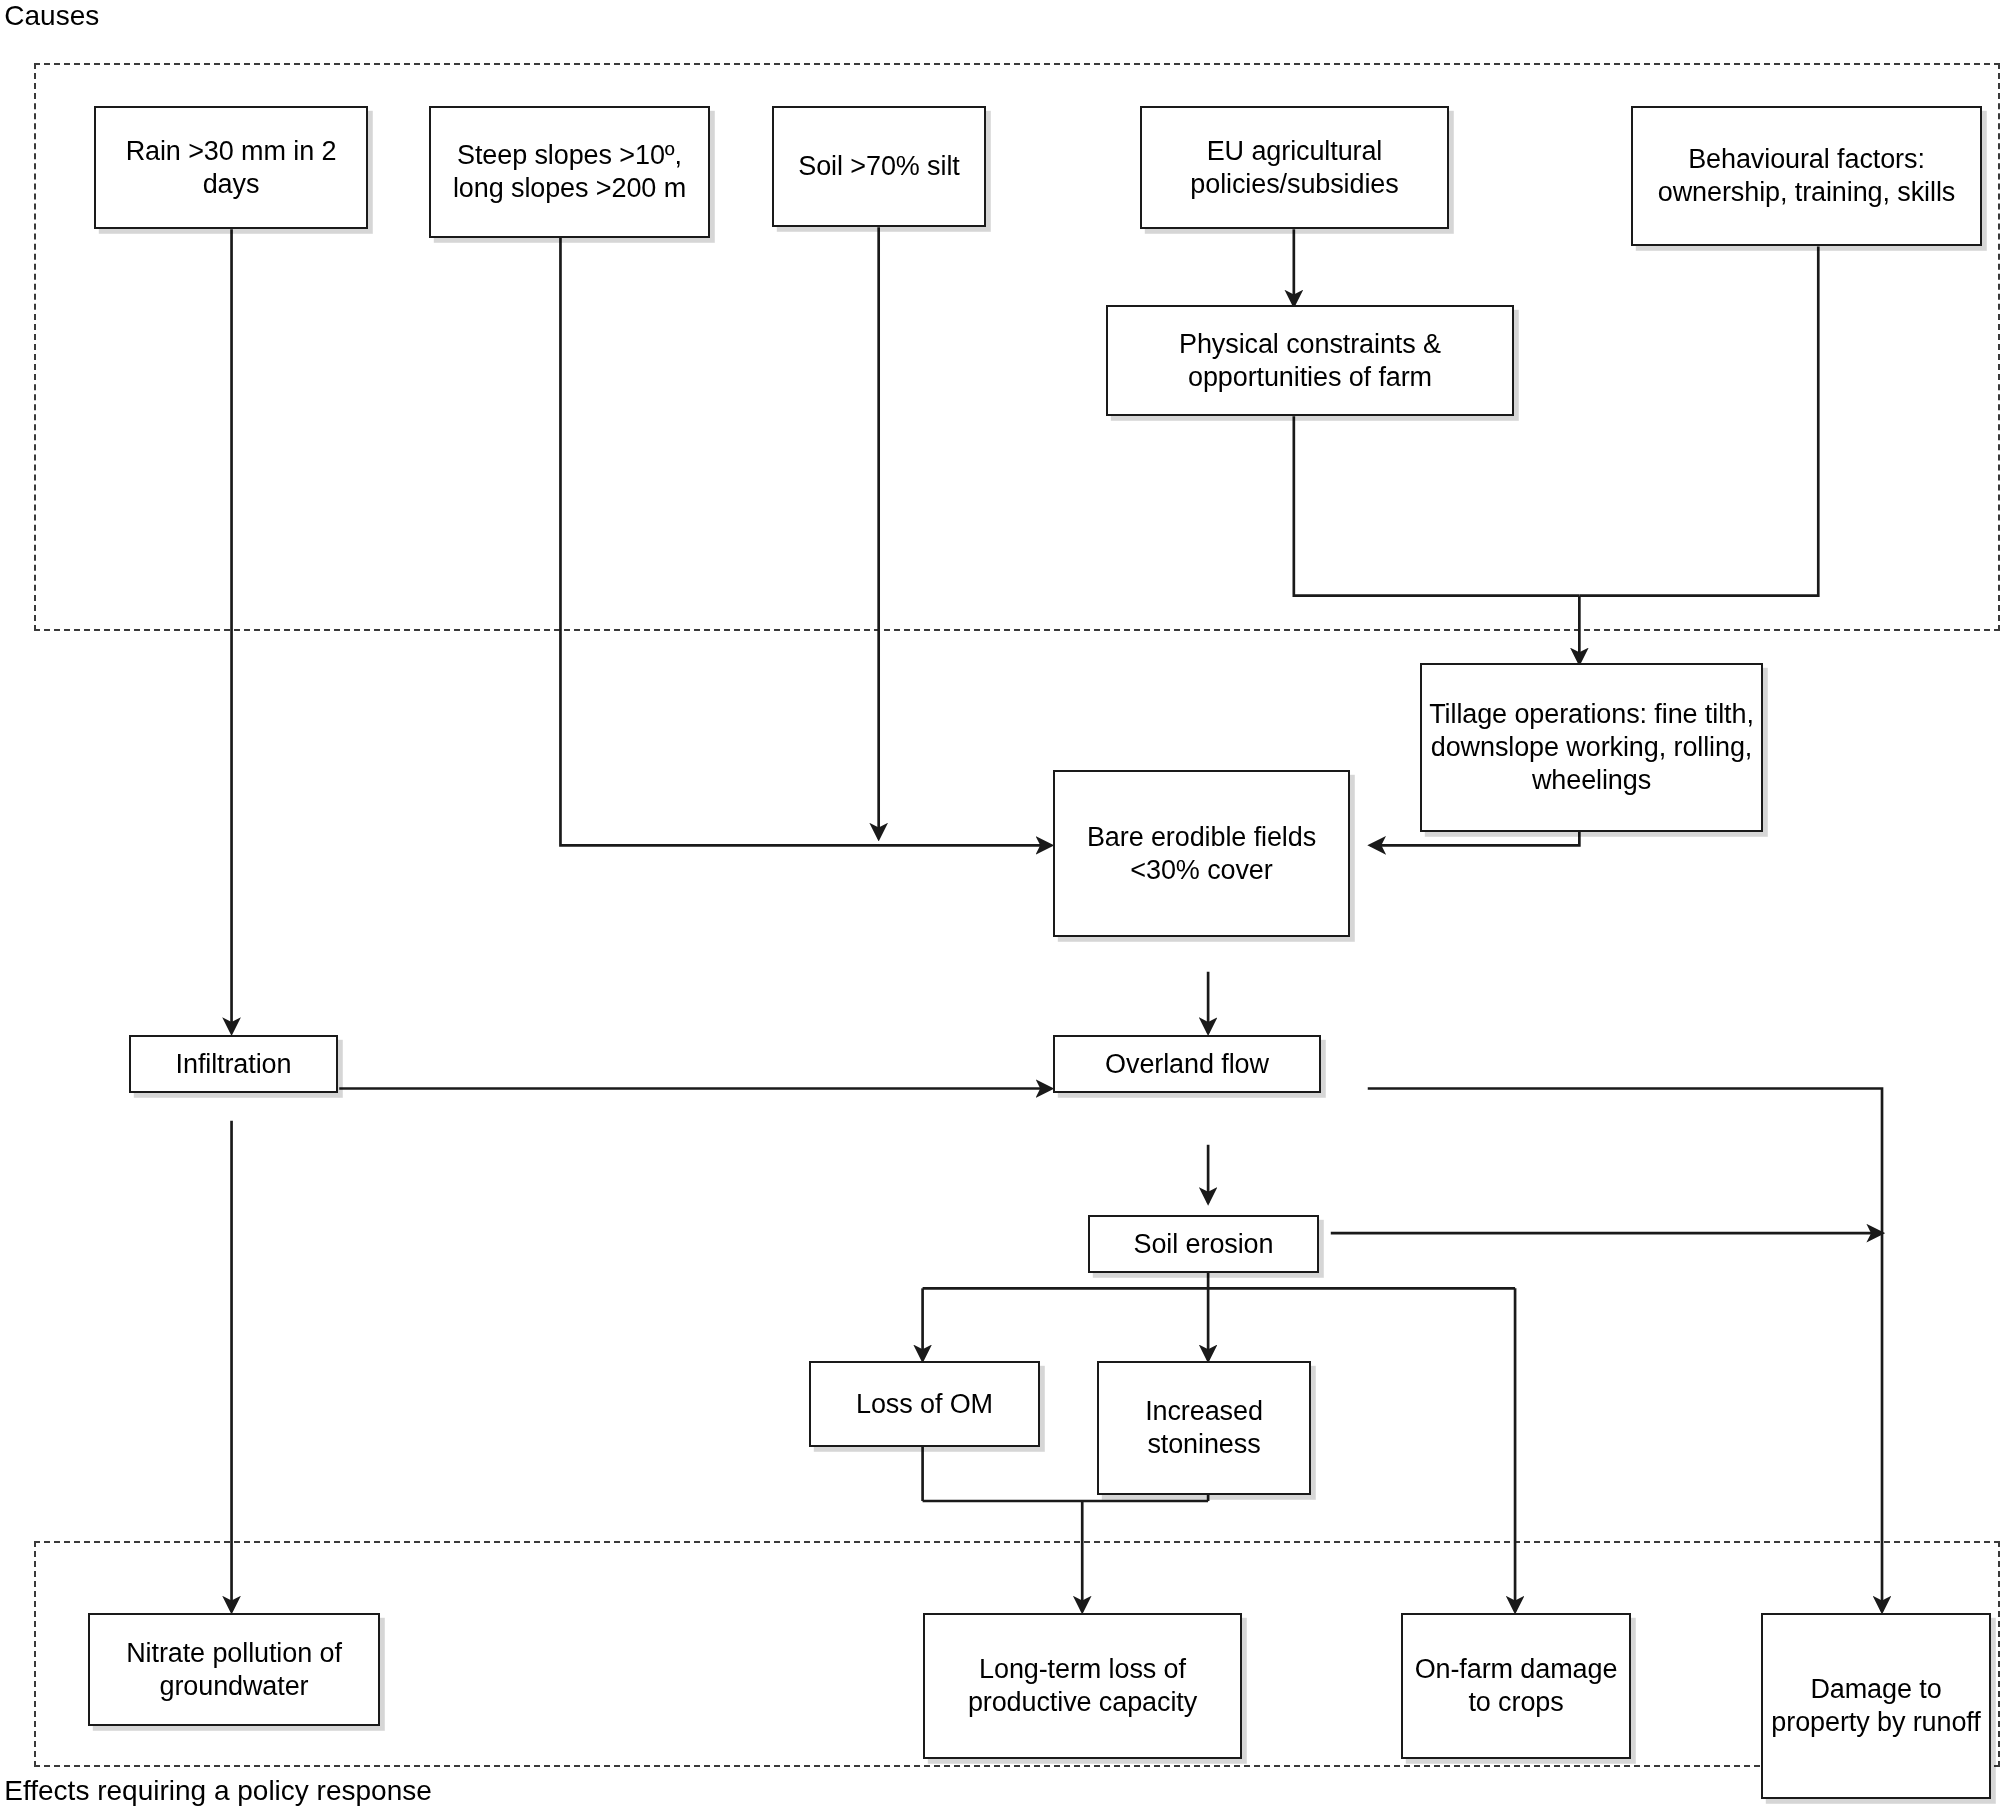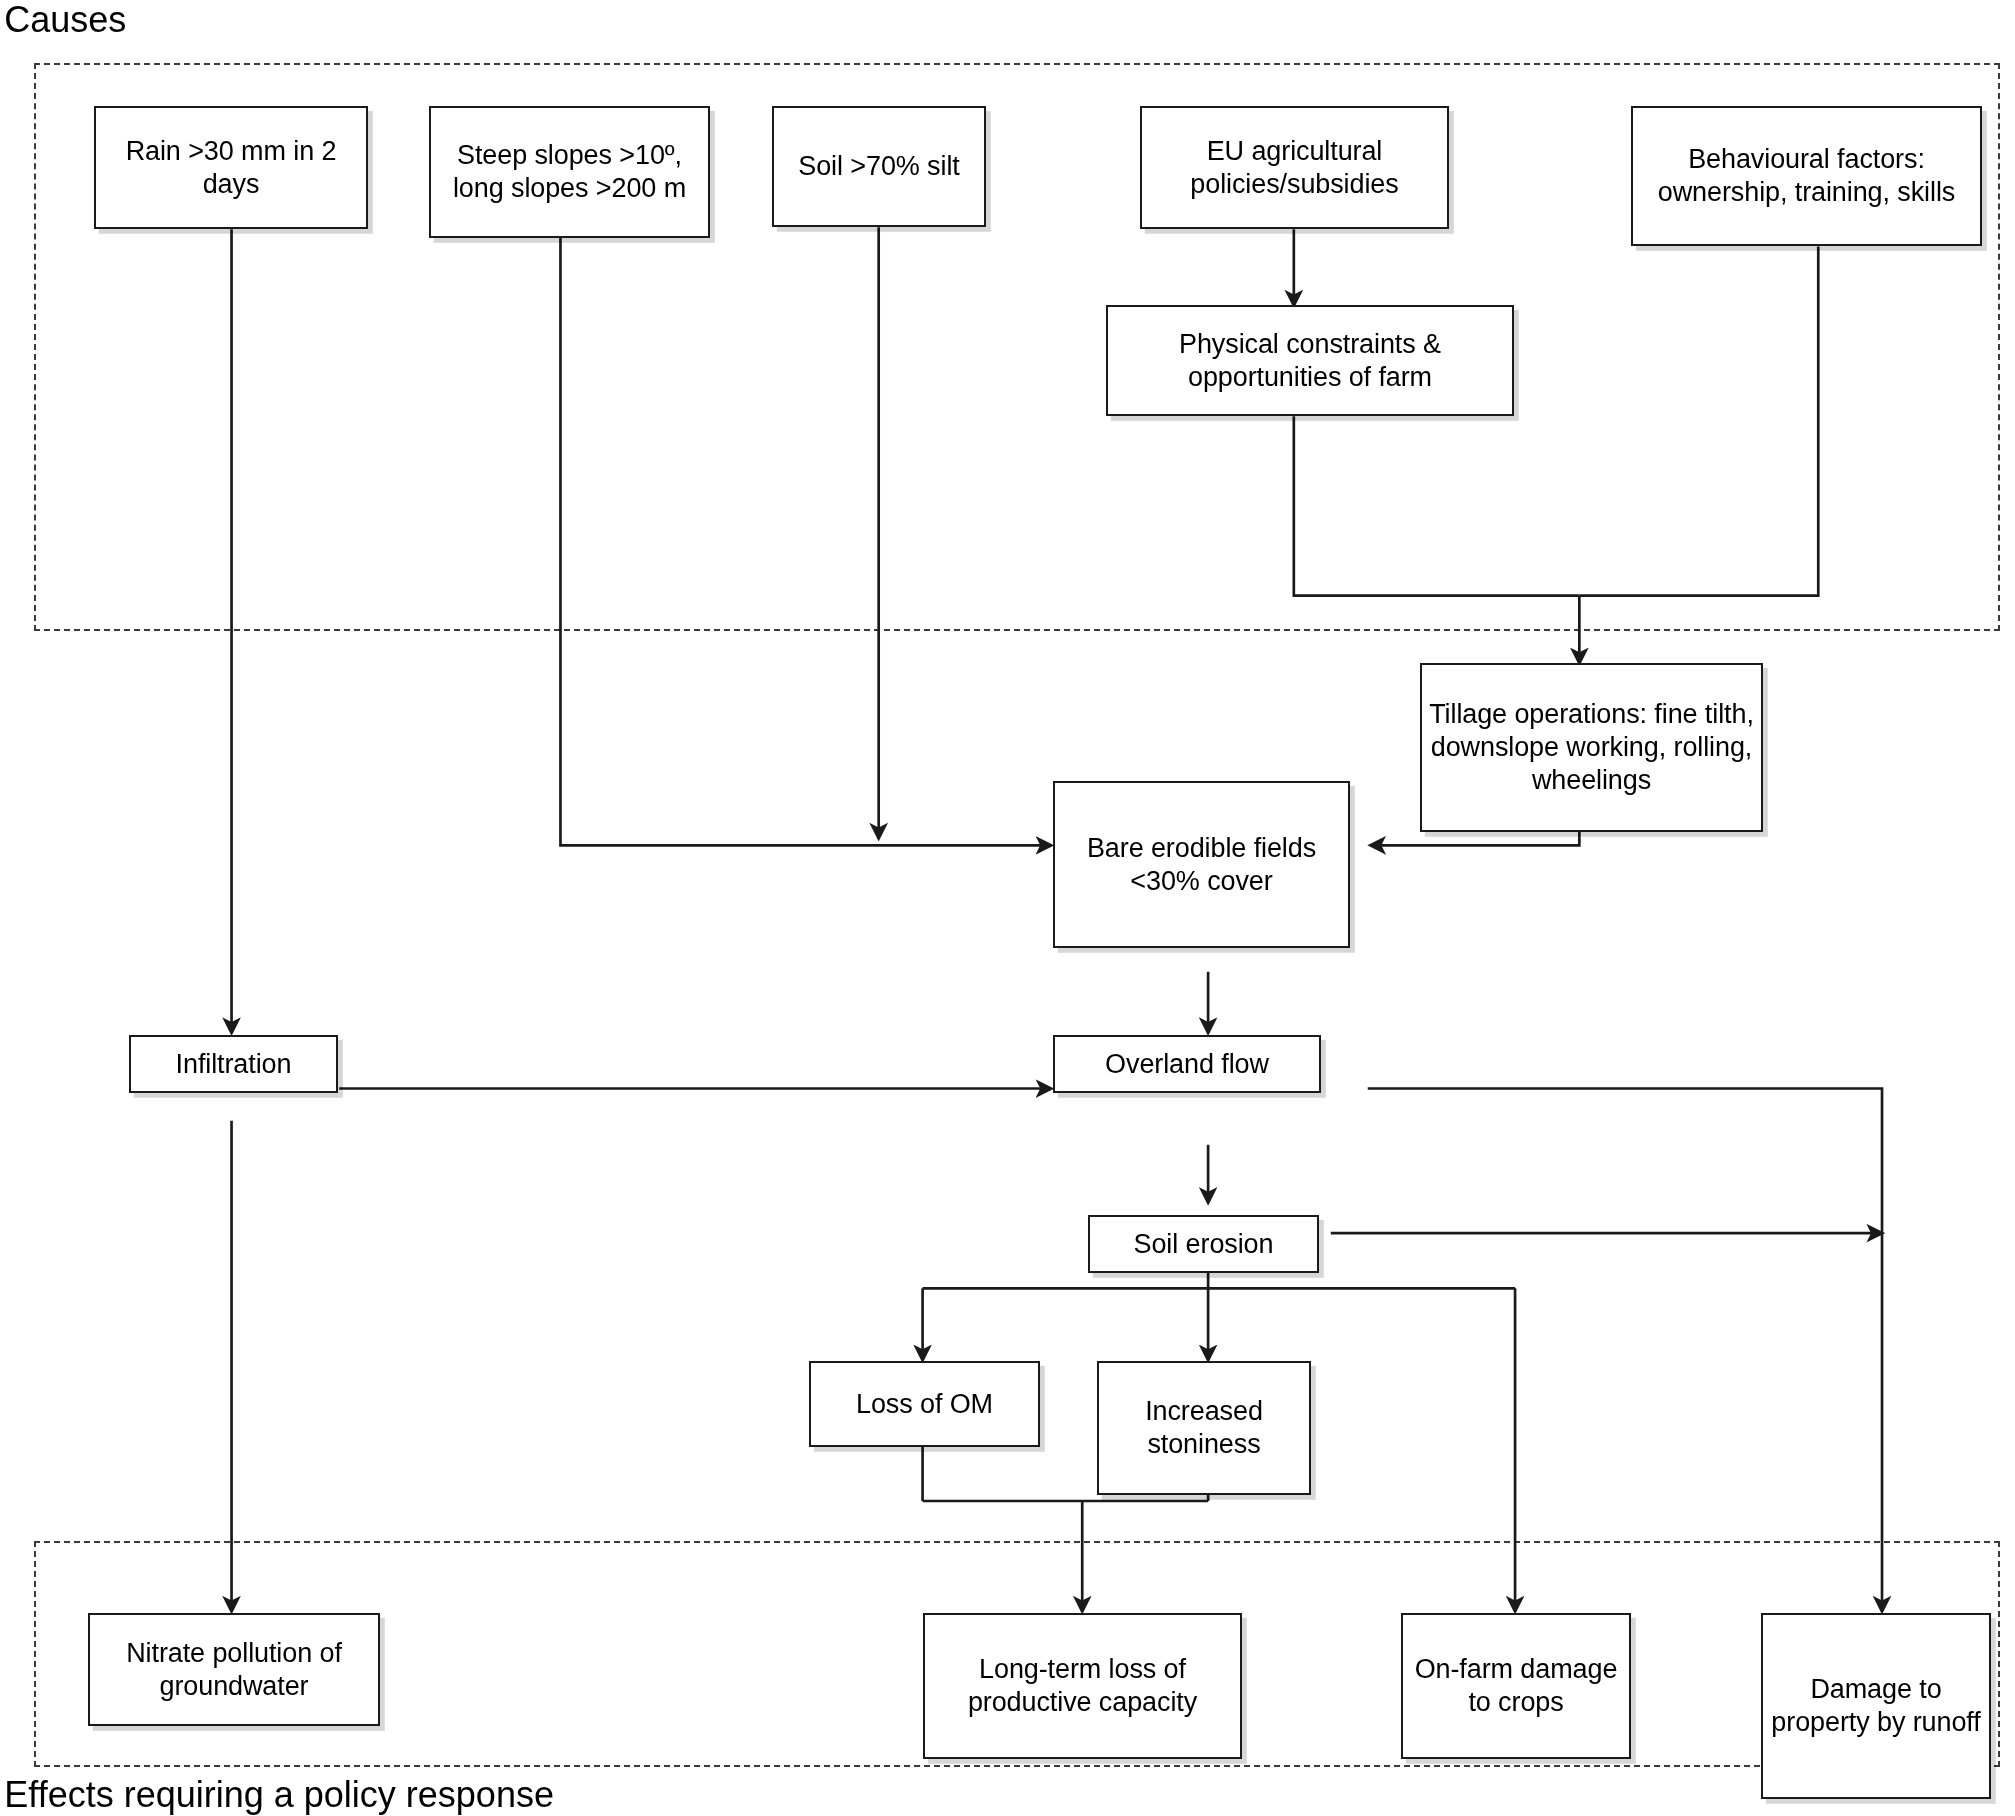--- a/index.html
+++ b/index.html
@@ -2,21 +2,21 @@
 <html style="font-size:8.6px"><head>
 <meta charset="utf-8">
 <style>
   html,body{margin:0;padding:0;background:#ffffff;}
   body{font-family:"Liberation Sans", sans-serif;}
   #stage{position:relative;width:2015px;height:1816px;background:#fff;overflow:hidden;}
   svg#wires{position:absolute;left:0;top:0;width:2015px;height:1816px;}
 
   .zone-label{
     position:absolute;
-    font-size:36px;
+    font-size:28px;
     color:#000;
     white-space:nowrap;
     line-height:1;
   }
   .zone{
     position:absolute;
     border:2.1px dashed #3a3a3a;
     box-sizing:border-box;
     background:transparent;
   }
@@ -126,21 +126,21 @@
   </div>
 
   <div class="node" style="left:1106px;top:305px;width:408px;height:111px;">
     <span>Physical constraints &amp; opportunities of farm</span>
   </div>
 
   <div class="node" style="left:1420px;top:663px;width:343px;height:169px;">
     <span>Tillage operations: fine tilth, downslope working, rolling, wheelings</span>
   </div>
 
-  <div class="node" style="left:1053px;top:770px;width:297px;height:167px;margin-top:11px;">
+  <div class="node" style="left:1053px;top:770px;width:297px;height:167px;">
     <span>Bare erodible fields &lt;30% cover</span>
   </div>
 
   <div class="node" style="left:129px;top:1035px;width:209px;height:58px;">
     <span>Infiltration</span>
   </div>
 
   <div class="node" style="left:1053px;top:1035px;width:268px;height:58px;">
     <span>Overland flow</span>
   </div>

